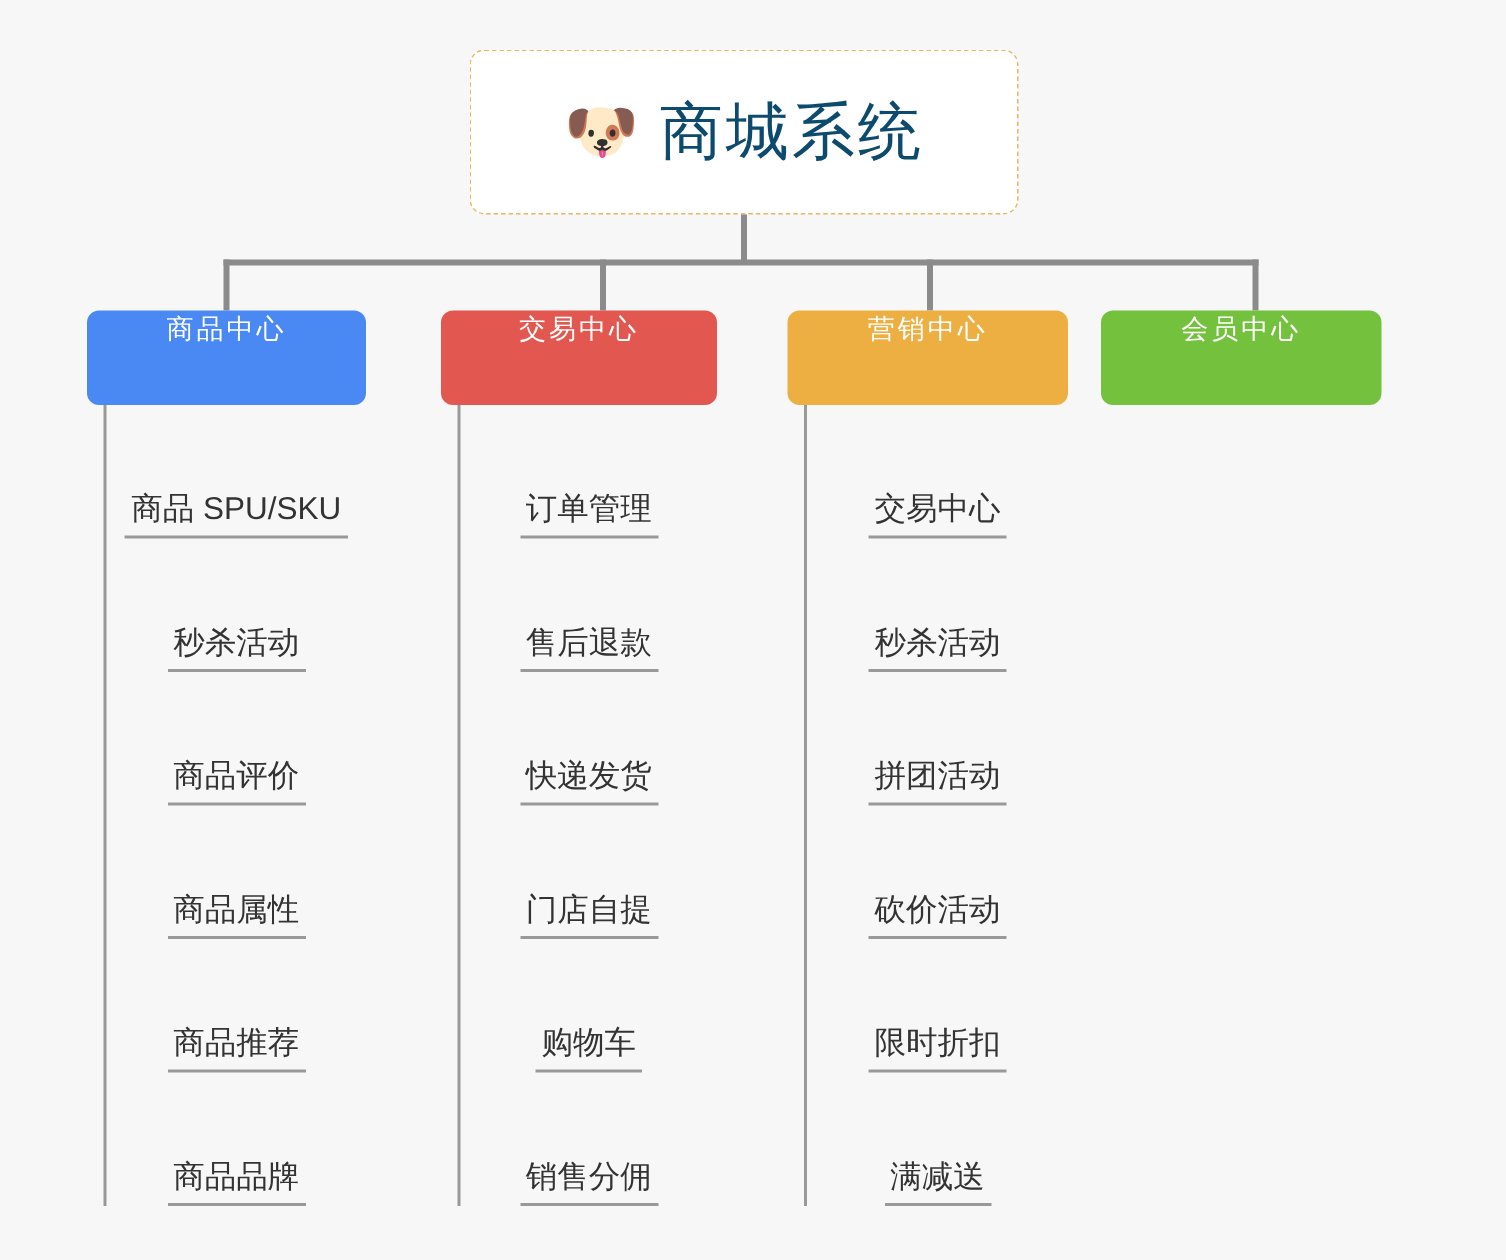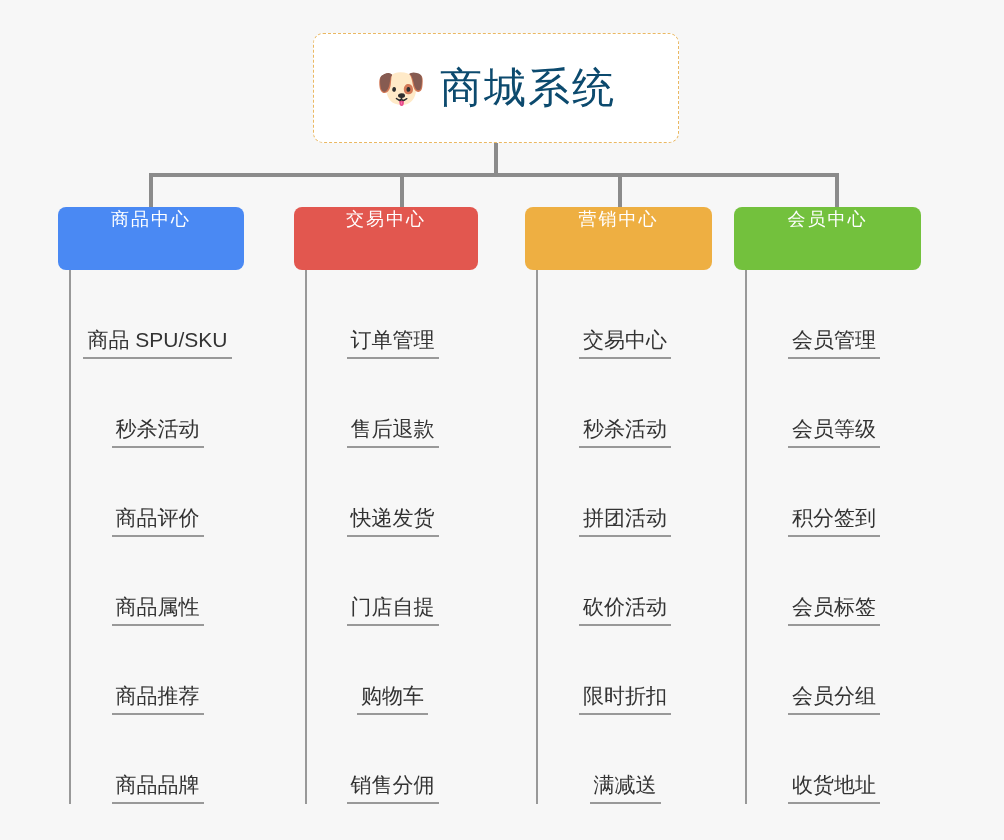--- a/index.html
+++ b/index.html
@@ -218,35 +218,15 @@
       <div class="leaf-item">
           <span class="leaf-label">满减送</span>
         </div>
     </div>
   </div>
 
   <div class="column c4">
     <div class="cat-header" style="background: rgb(115, 193, 61);">
       <span>会员中心</span>
     </div>
-    <div class="leaf-list">
-      <div class="leaf-item">
-          <span class="leaf-label">会员管理</span>
-        </div>
-      <div class="leaf-item">
-          <span class="leaf-label">会员等级</span>
-        </div>
-      <div class="leaf-item">
-          <span class="leaf-label">积分签到</span>
-        </div>
-      <div class="leaf-item">
-          <span class="leaf-label">会员标签</span>
-        </div>
-      <div class="leaf-item">
-          <span class="leaf-label">会员分组</span>
-        </div>
-      <div class="leaf-item">
-          <span class="leaf-label">收货地址</span>
-        </div>
-    </div>
   </div>
 
 </div>
 
 </body></html>

